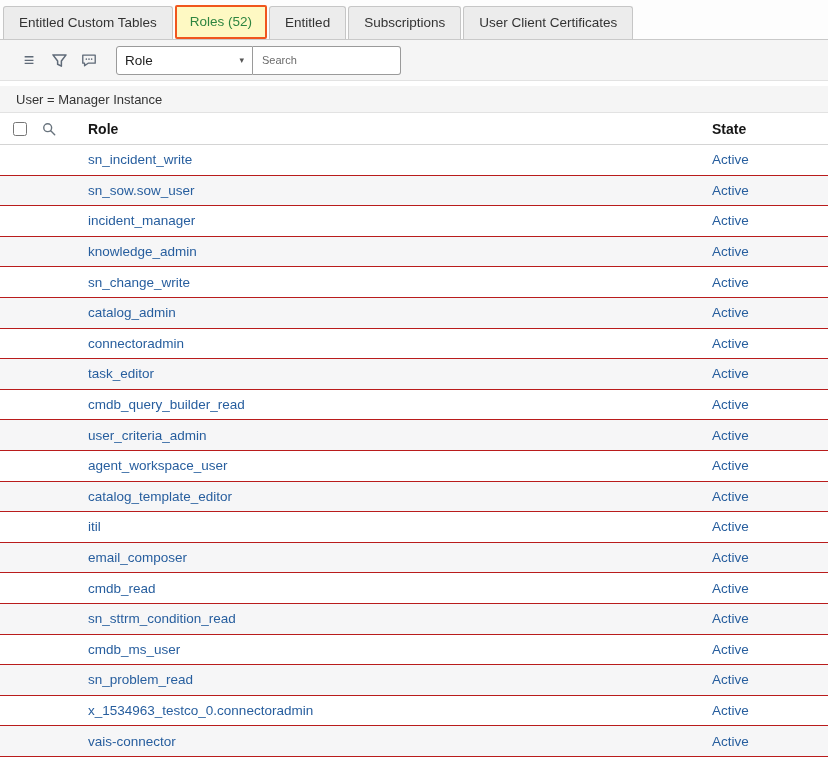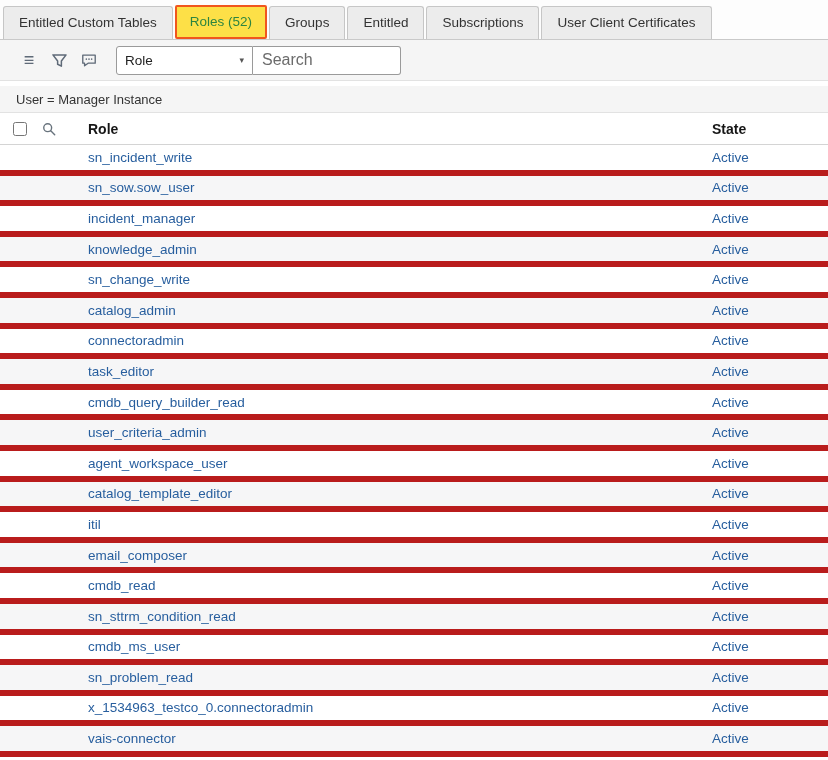--- a/index.html
+++ b/index.html
@@ -27,21 +27,21 @@
     border-bottom: none;
     border-radius: 3px 3px 0 0;
     padding: 8px 15px 9px 15px;
     font-size: 13.5px;
     color: #333;
     white-space: nowrap;
     margin-right: 2px;
     cursor: pointer;
   }
   .tab.active {
-    background: #fde047;
+    background: #fef9c3;
     color: #2e8540;
     border: 2px solid #f0561d;
     border-radius: 2px;
     padding: 7px 13px 8px 13px;
     position: relative;
     z-index: 2;
   }
 
   
   .toolbar {
@@ -80,21 +80,21 @@
     color: #222;
     cursor: pointer;
   }
   .select-box .caret { font-size: 9px; color: #555; }
   .search-input {
     width: 148px;
     height: 29px;
     border: 1px solid #9a9a9a;
     border-left: none;
     border-radius: 0 3px 3px 0;
-    font-size: 16px;
+    font-size: 11px;
     padding: 0 9px;
     font-family: "Liberation Sans", sans-serif;
     color: #1d4ed8;
     outline: none;
   }
   .search-input::placeholder { color: #6b6b6b; }
   .gap { height: 5px; background: #fff; }
 
   
   .breadcrumb-bar {
@@ -128,39 +128,38 @@
   .cell-role { flex: 1 1 auto; padding-left: 10px; }
   .cell-state { width: 116px; }
   .thead input[type="checkbox"] {
     width: 14px; height: 14px;
     accent-color: #4a4a4a;
     cursor: pointer;
   }
   .tr {
     height: 30.6px;
     font-size: 13.5px;
-    border-bottom: 6px solid #b91c1c;
+    border-bottom: 1px solid #b91c1c;
     background: #fff;
   }
   .tr:nth-child(even) { background: #f6f6f7; }
   .link {
     color: #275e9e;
     text-decoration: none;
     cursor: pointer;
   }
 </style>
 </head>
 <body>
 
 <div class="page">
 
   <div class="tabbar">
     <div class="tab">Entitled Custom Tables</div>
     <div class="tab active">Roles (52)</div>
-    <div class="tab">Groups</div>
     <div class="tab">Entitled</div>
     <div class="tab">Subscriptions</div>
     <div class="tab">User Client Certificates</div>
   </div>
 
   <div class="toolbar">
     <button class="icon-btn">
       <span class="menu-glyph">≡</span>
     </button>
     <button class="icon-btn">

